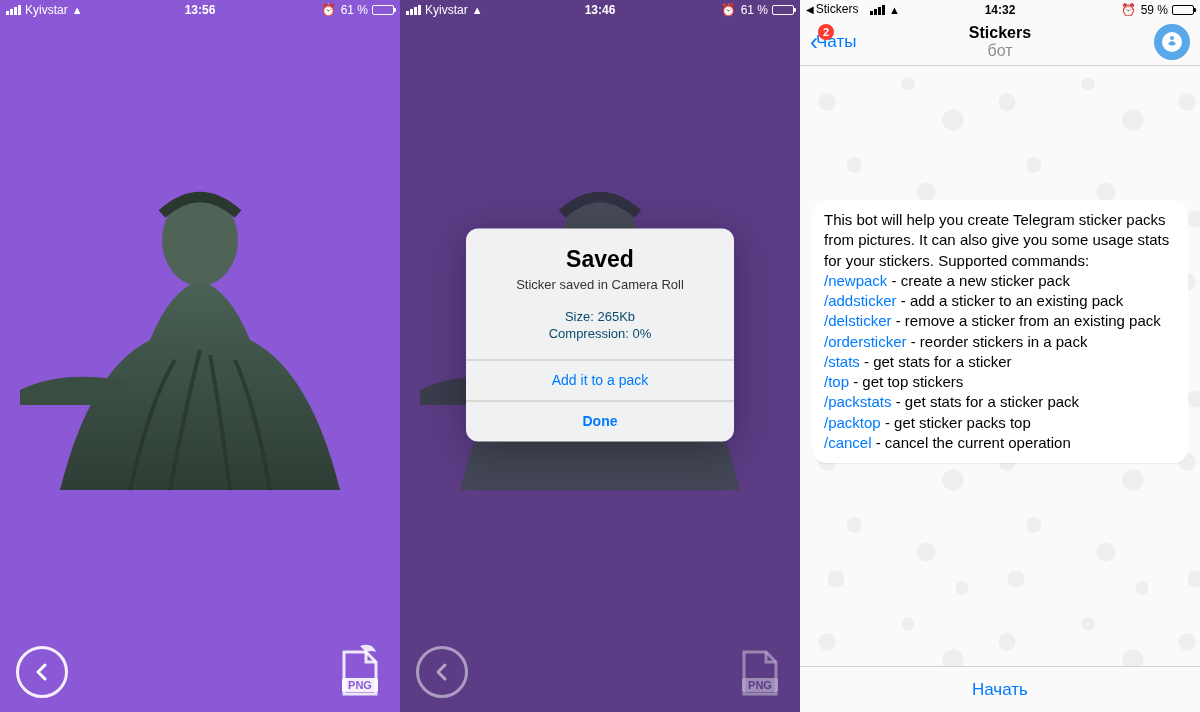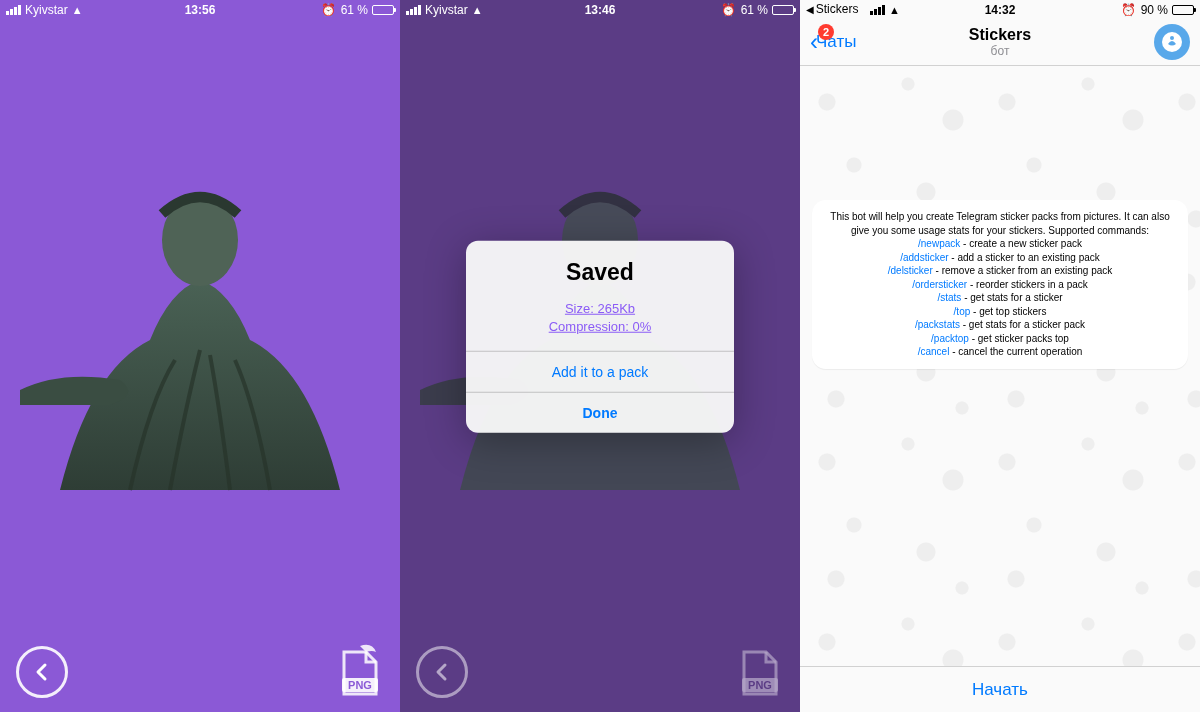--- a/index.html
+++ b/index.html
@@ -95,21 +95,21 @@
   background: rgba(248,248,248,0.96);
   border-radius: 12px;
   overflow: hidden;
   box-shadow: 0 8px 40px rgba(0,0,0,0.3);
   text-align: center;
   color: #000;
 }
 .alert-body { padding: 18px 16px 16px; }
 .alert-title { font-size: 23px; font-weight: 600; margin-bottom: 3px; }
 .alert-msg { font-size: 13px; color: #333; line-height: 1.35; }
-.alert-meta { font-size: 13px; color: #8b5cf6; margin-top: 14px; line-height: 1.35; text-decoration: underline; }
+.alert-meta { font-size: 13px; color: #0c4a6e; margin-top: 14px; line-height: 1.35; }
 .alert-btn {
   border-top: 0.5px solid rgba(0,0,0,0.2);
   padding: 12px 0;
   font-size: 14px;
   color: #007aff;
 }
 .alert-btn.def { font-weight: 600; }
 
 
 .tg-header {
@@ -131,21 +131,21 @@
   position: absolute;
   top: -4px; left: 8px;
   background: #ff3b30; color: #fff;
   font-size: 11px; font-weight: 600;
   min-width: 16px; height: 16px; border-radius: 8px;
   display: flex; align-items: center; justify-content: center;
   padding: 0 4px;
 }
 .tg-title-wrap { position: absolute; left:50%; transform: translateX(-50%); text-align: center; }
 .tg-title { font-size: 16px; font-weight: 600; color: #000; }
-.tg-subtitle { font-size: 12px; color: #8e8e93; }
+.tg-subtitle { font-size: 16px; color: #8e8e93; }
 .tg-avatar {
   width: 36px; height: 36px; border-radius: 50%;
   background: #58a8ea;
   display:flex; align-items:center; justify-content:center;
 }
 
 
 .chat-bg {
   position: absolute; top: 66px; left:0; right:0; bottom: 46px;
   background-color: #fafafa;
@@ -159,25 +159,24 @@
     radial-gradient(circle at 90% 90%, #eee 6px, transparent 7px);
   background-size: 180px 180px;
 }
 .message {
   position: absolute;
   top: 200px;
   left: 12px; right: 12px;
   background: #fff;
   border-radius: 14px;
   padding: 10px 12px;
-  font-size: 10px;
+  font-size: 15px;
   line-height: 1.35;
   color: #000;
   box-shadow: 0 1px 1px rgba(0,0,0,0.06);
-  text-align: center;
 }
 .message .cmd { color: #007aff; }
 .tg-footer {
   position: absolute; bottom: 0; left:0; right:0;
   height: 46px;
   border-top: 0.5px solid #d1d1d1;
   background: #fafafa;
   display: flex; align-items:center; justify-content:center;
   color: #007aff; font-size: 17px;
 }
@@ -293,20 +292,21 @@
         <path d="M30 8 L30 18 L40 18" fill="none" stroke="rgba(255,255,255,0.7)" stroke-width="3"></path>
         <rect x="6" y="34" width="36" height="14" rx="2" fill="rgba(255,255,255,0.75)"></rect>
         <text x="24" y="45" text-anchor="middle" font-size="11" font-weight="700" fill="#5b3c85">PNG</text>
       </svg>
     </div>
   </div>
 
   <div class="alert">
     <div class="alert-body">
       <div class="alert-title">Saved</div>
+      <div class="alert-msg">Sticker saved in Camera Roll</div>
       <div class="alert-meta">
         <div>Size: 265Kb</div>
         <div>Compression: 0%</div>
       </div>
     </div>
     <div class="alert-btn">Add it to a pack</div>
     <div class="alert-btn def">Done</div>
   </div>
 </div>
 
@@ -317,21 +317,21 @@
           <span></span>
           <span></span>
           <span></span>
           <span></span>
         </span>
       <span class="wifi-icon">▲</span>
     </div>
     <div class="status-center">14:32</div>
     <div class="status-right">
       <span>⏰</span>
-      <span>90 %</span>
+      <span>59 %</span>
       <span class="battery"><span class="battery-fill" style="width:59%"></span></span>
     </div>
   </div>
   <div class="crumb">
     <span class="crumb-chevron">◀</span>
     <span>Stickers</span>
   </div>
 
   <div class="tg-header">
     <div class="tg-back">

